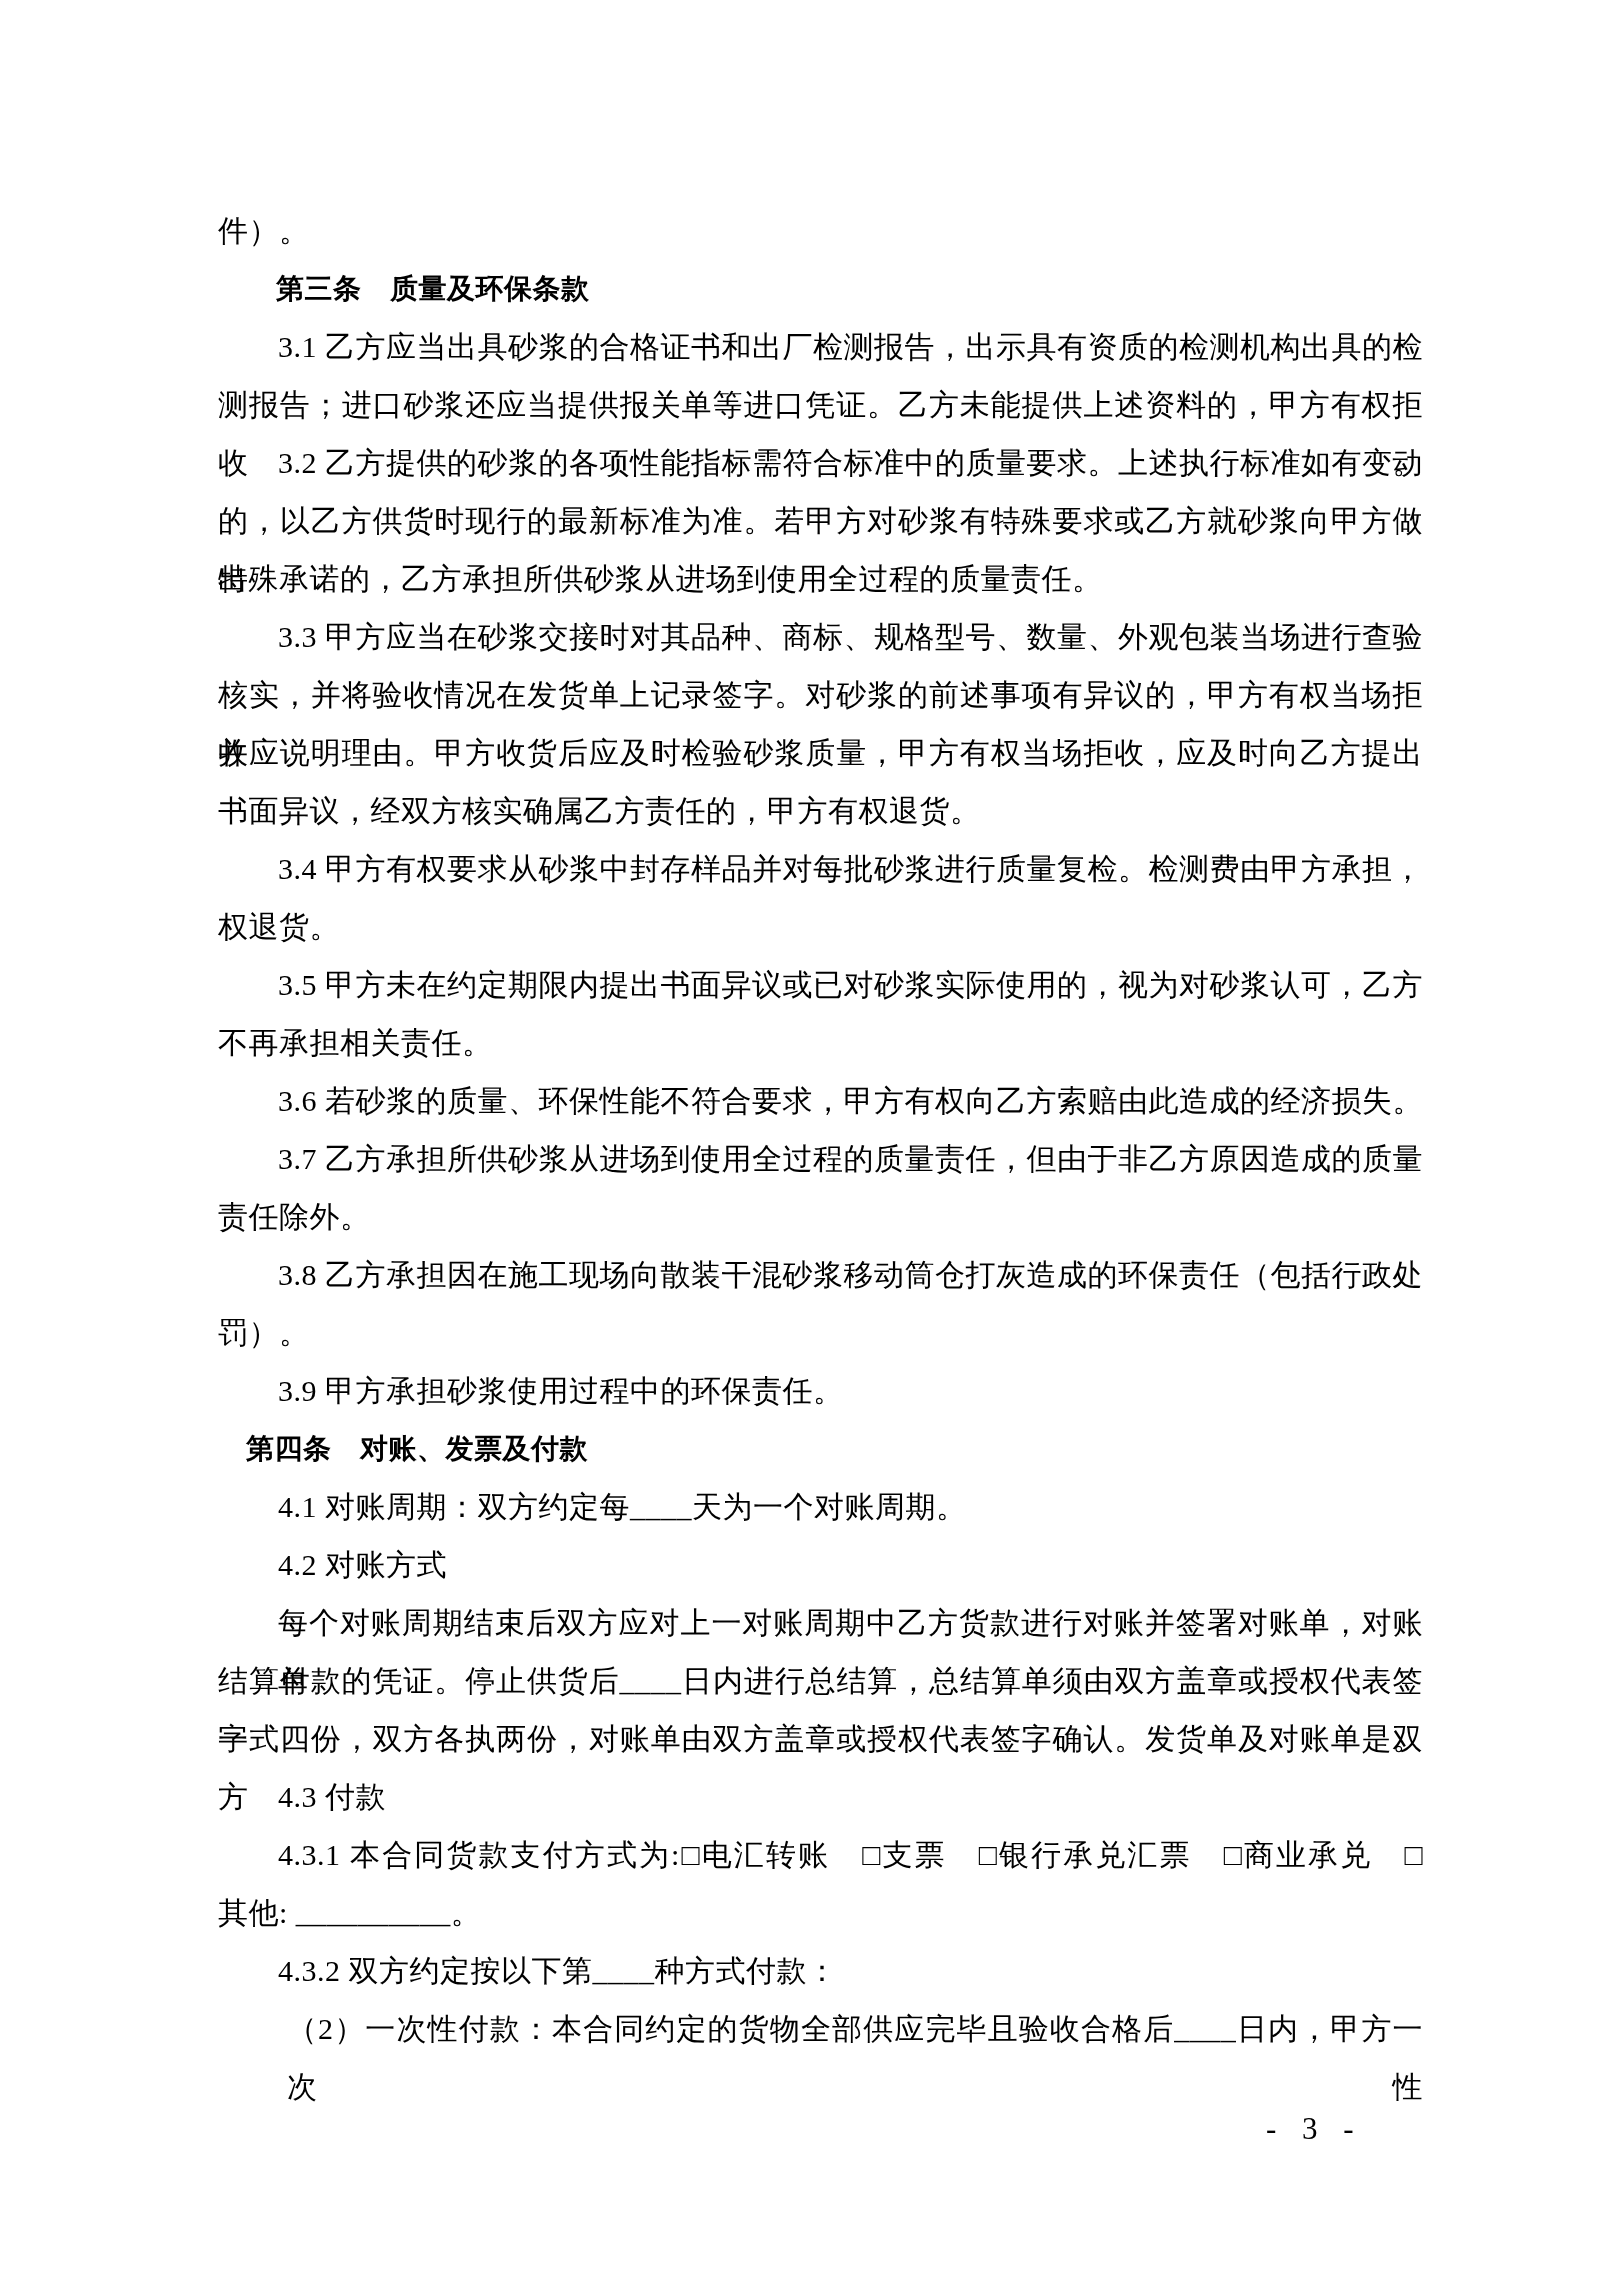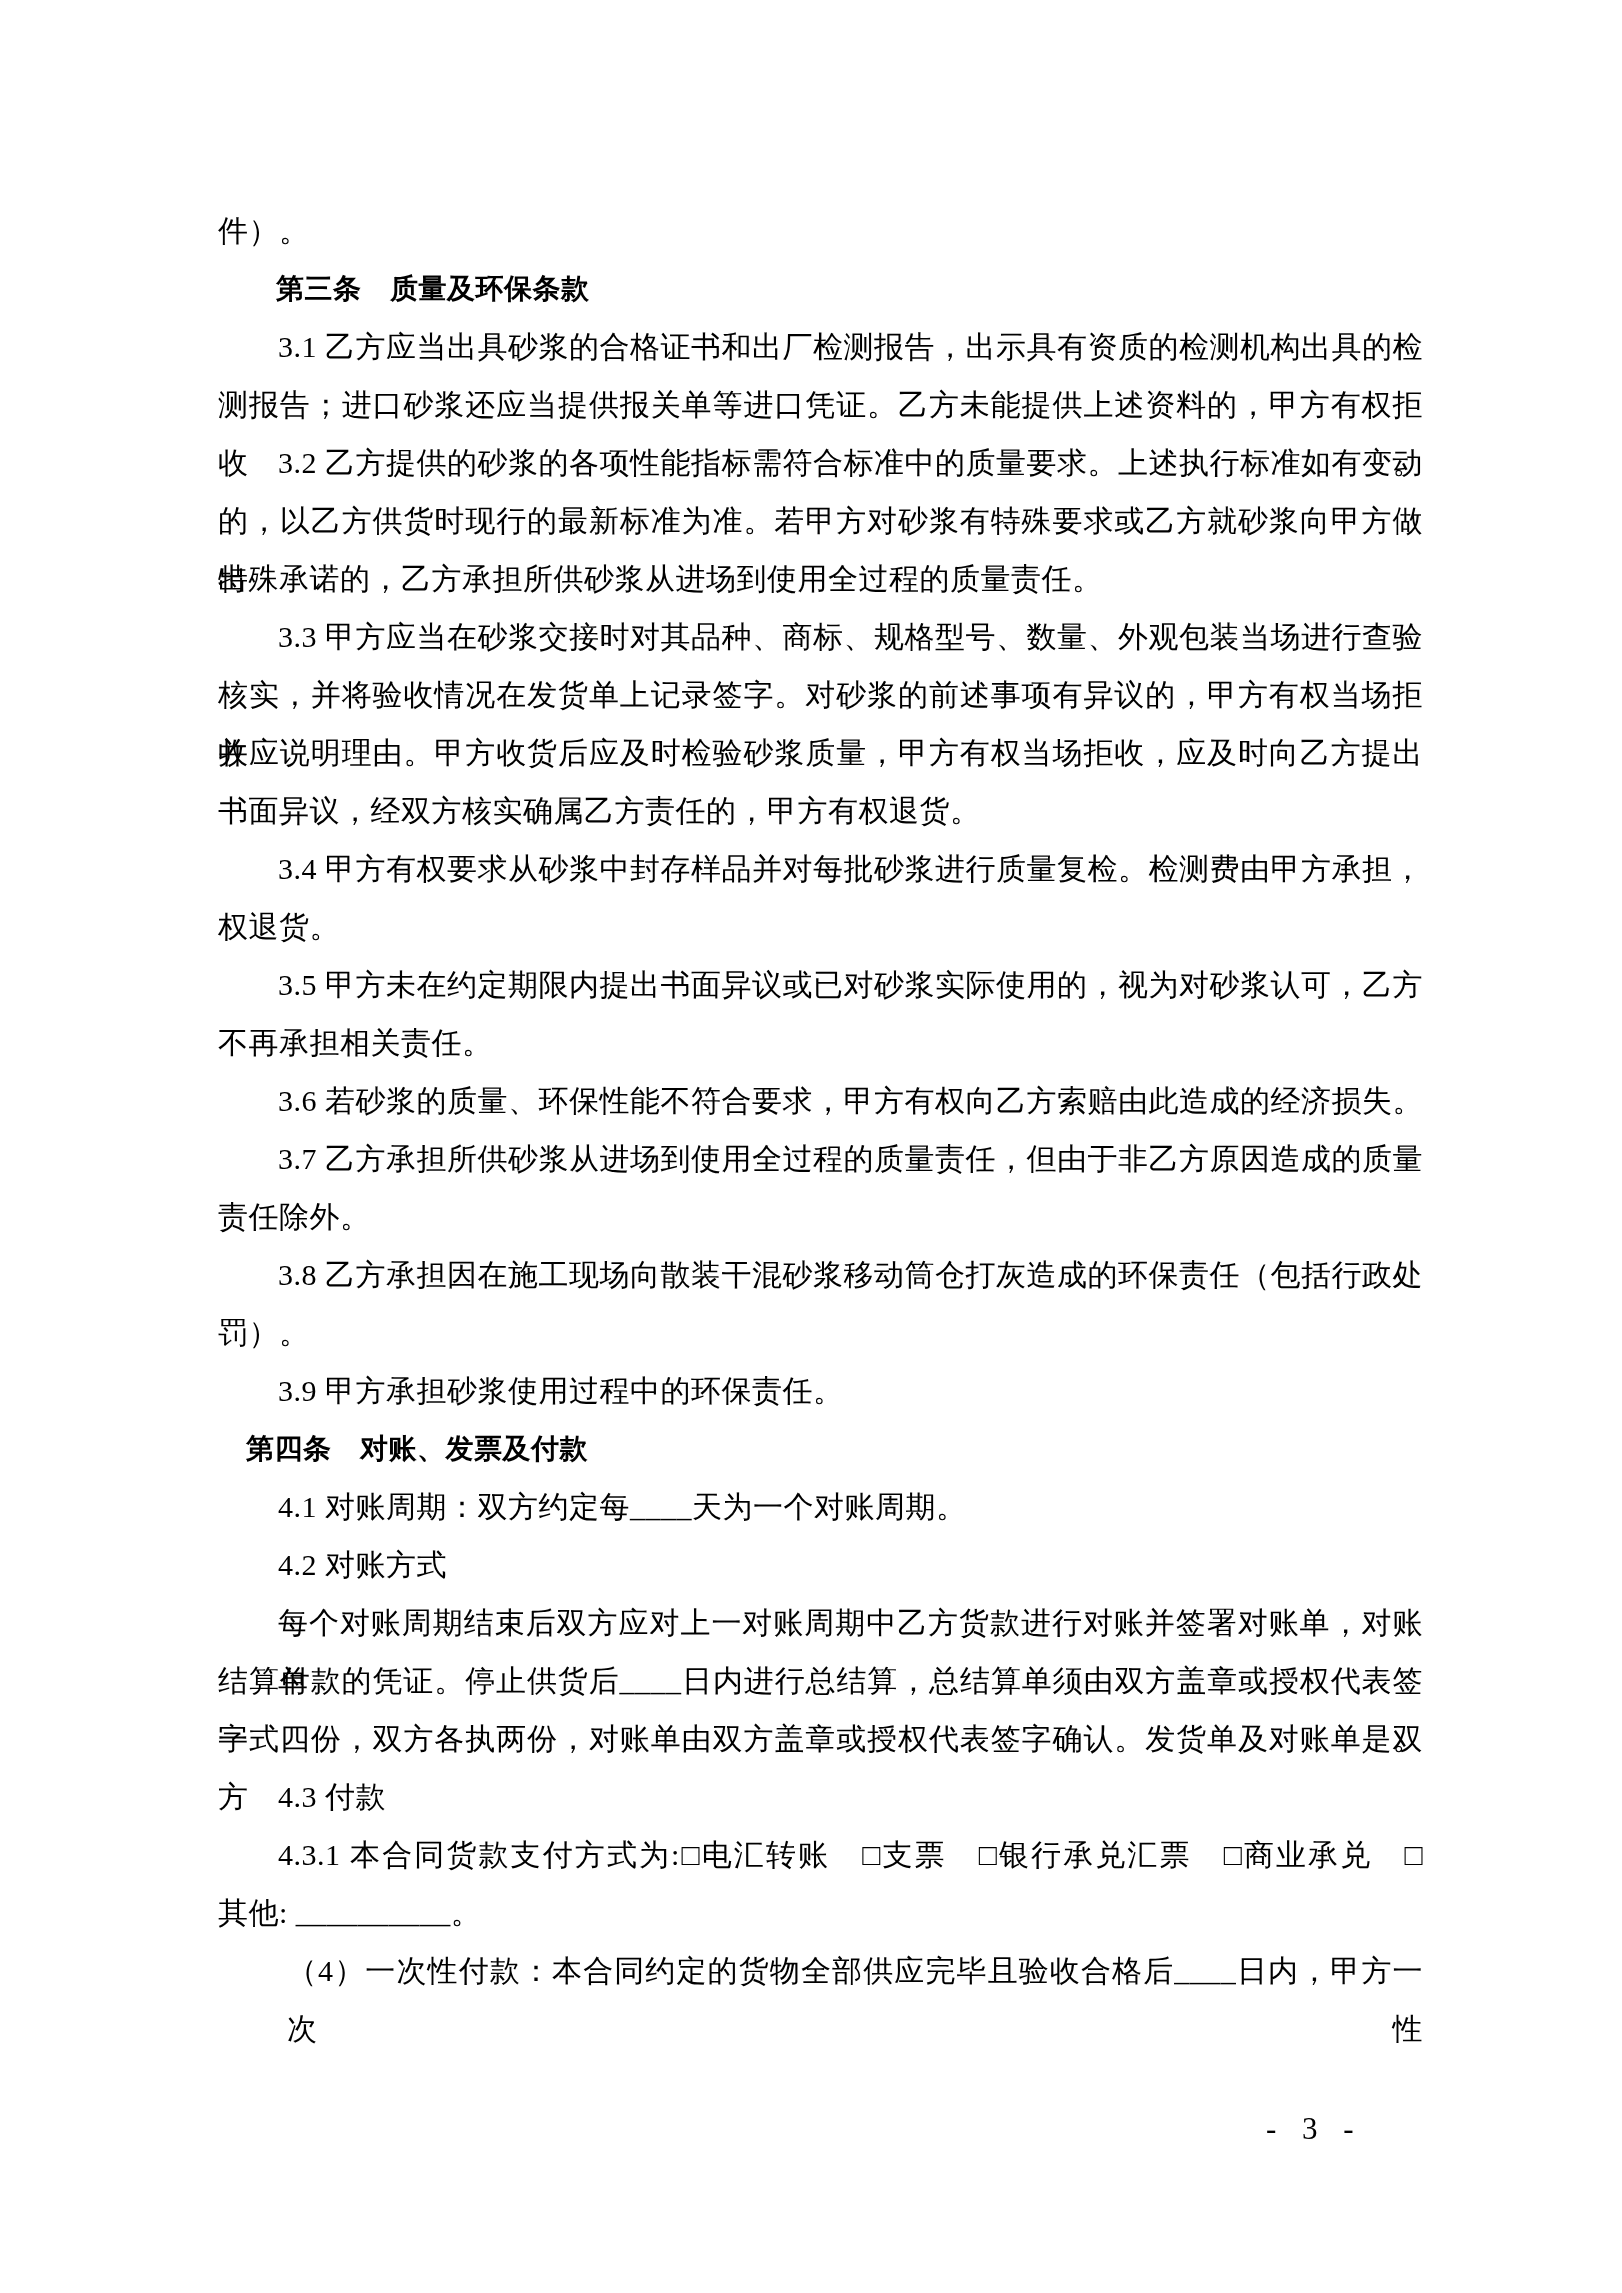--- a/index.html
+++ b/index.html
@@ -89,17 +89,18 @@
       <div class="line para">3.9 甲方承担砂浆使用过程中的环保责任。</div>
       <div class="line h4">第四条　对账、发票及付款</div>
       <div class="line para">4.1 对账周期：双方约定每____天为一个对账周期。</div>
       <div class="line para">4.2 对账方式</div>
       <div class="line para full">每个对账周期结束后双方应对上一对账周期中乙方货款进行对账并签署对账单，对账单</div>
       <div class="line cont full">结算付款的凭证。停止供货后____日内进行总结算，总结算单须由双方盖章或授权代表签字。</div>
       <div class="line cont full">一式四份，双方各执两份，对账单由双方盖章或授权代表签字确认。发货单及对账单是双方</div>
       <div class="line para">4.3 付款</div>
       <div class="line para full">4.3.1 本合同货款支付方式为:□电汇转账　□支票　□银行承兑汇票　□商业承兑　□</div>
       <div class="line cont">其他: __________。</div>
-      <div class="line para1 full">（4）一次性付款：本合同约定的货物全部供应完毕且验收合格后____日内，甲方一次性</div>
+      <div class="line para">4.3.2 双方约定按以下第____种方式付款：</div>
+      <div class="line para1 full">（2）一次性付款：本合同约定的货物全部供应完毕且验收合格后____日内，甲方一次性</div>
     </div>
   <div class="footer">- 3 -</div>
 </div>
 
 
 </body></html>

